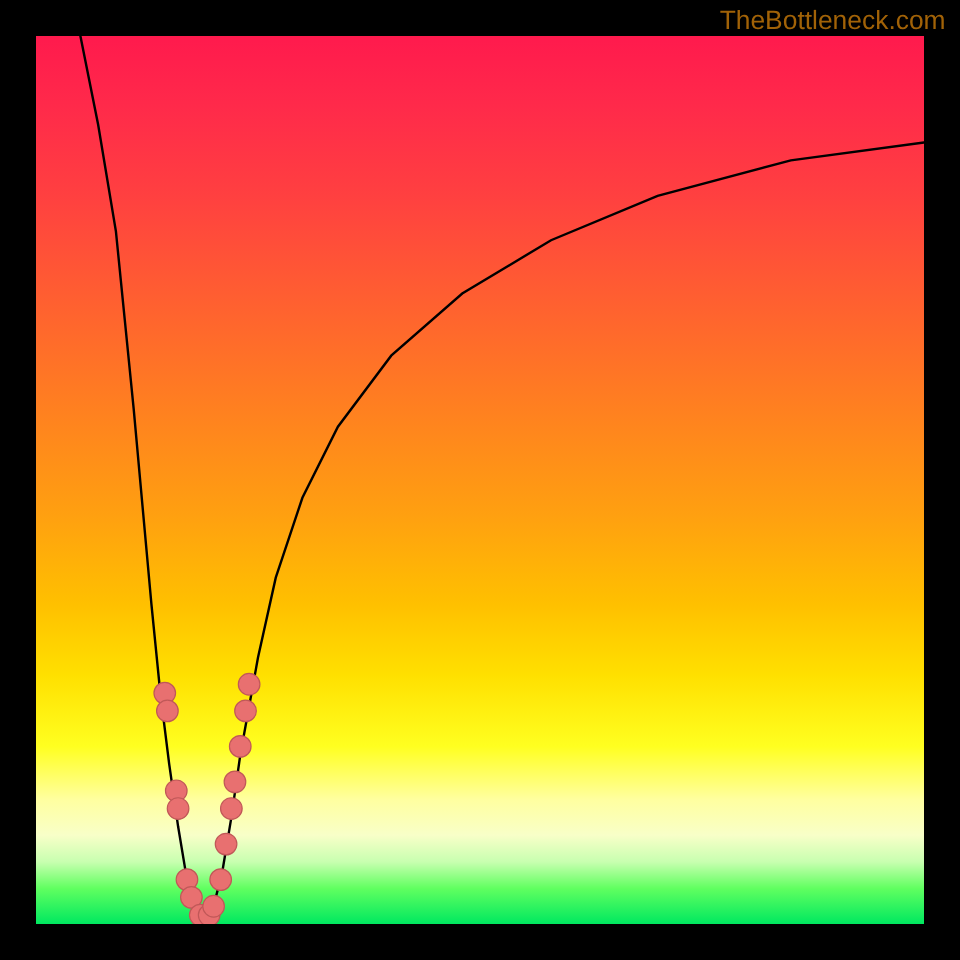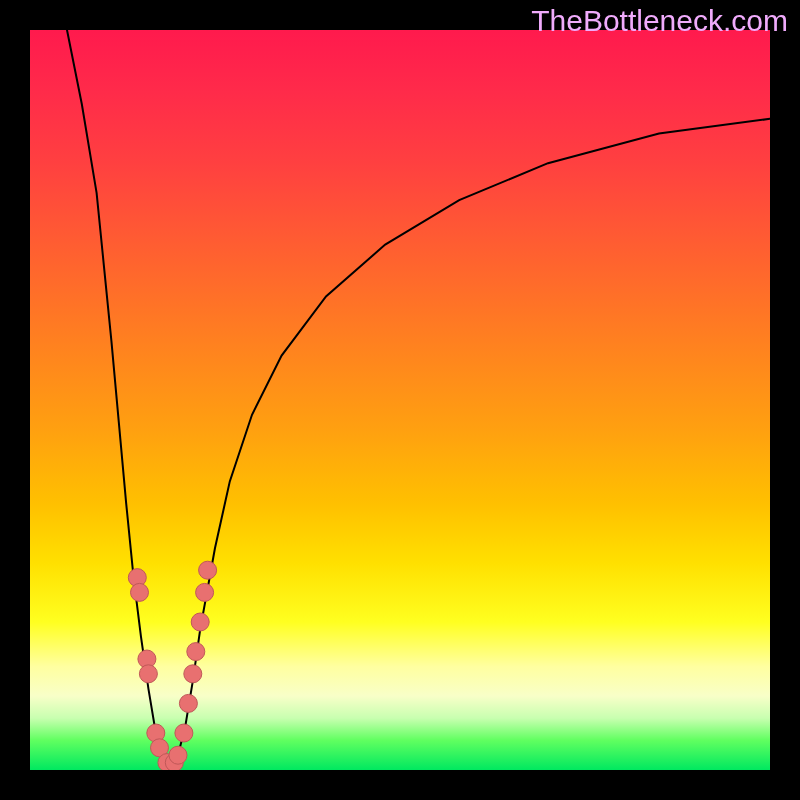--- a/index.html
+++ b/index.html
@@ -56,22 +56,22 @@
   }
   .marker {
     fill: #e87070;
     stroke: #c05858;
     stroke-width: 1;
   }
   .watermark {
     position: absolute;
     top: 4px;
     right: 12px;
-    color: #f0abfc;
-    font-size: 30px;
+    color: #a16207;
+    font-size: 22px;
     font-weight: 500;
     user-select: none;
     pointer-events: none;
   }
 </style>
 </head>
 <body>
 
 <div class="frame">
   <div class="plot-area">

